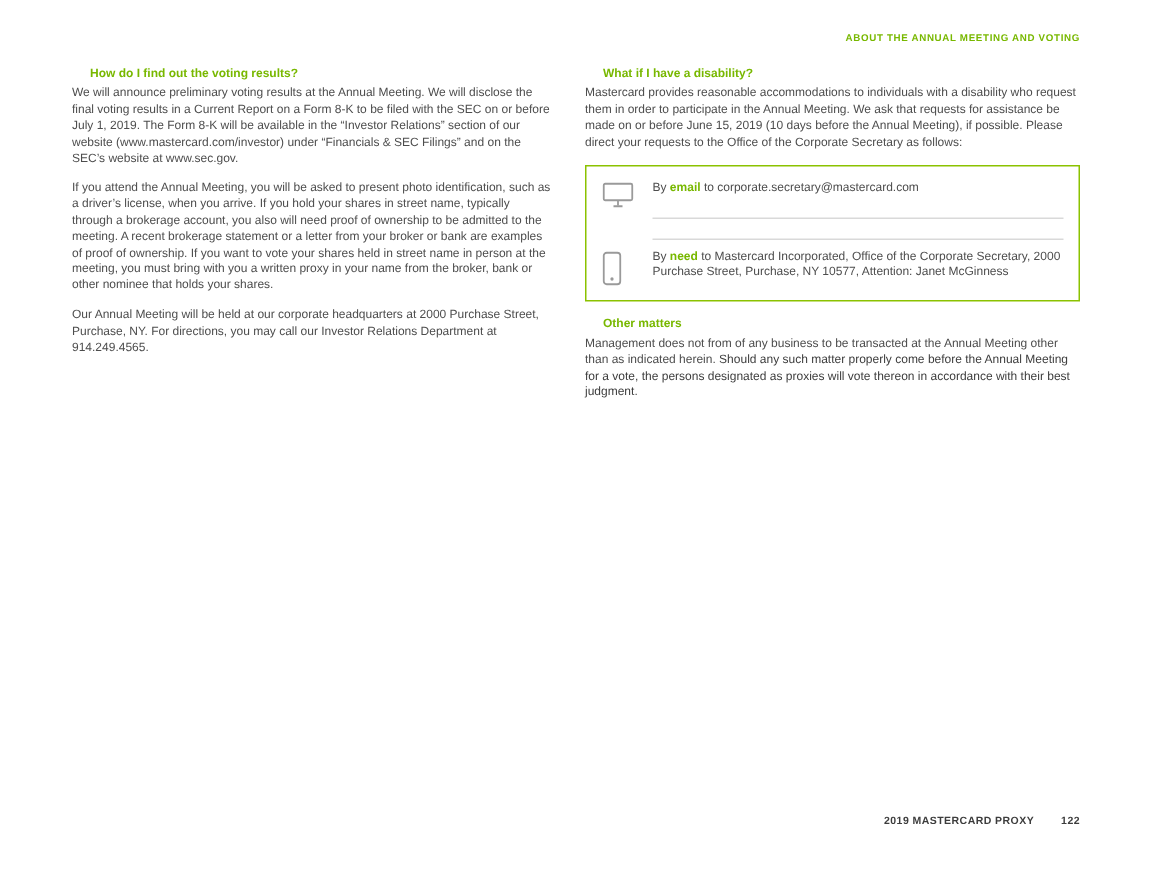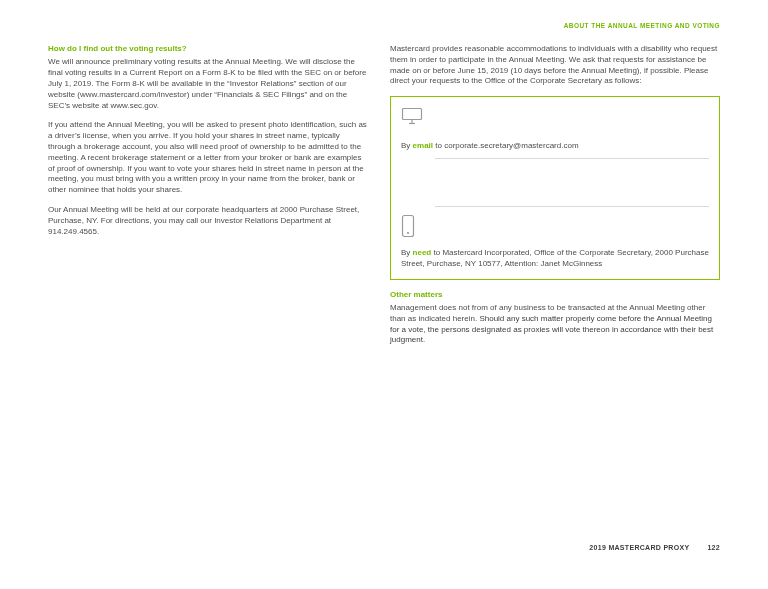--- a/index.html
+++ b/index.html
@@ -30,39 +30,39 @@
     right: 48px;
     display: flex;
     gap: 22px;
   }
   .col-left  { width: 320px; flex: 0 0 320px; }
   .col-right { width: 330px; flex: 0 0 330px; }
   .heading {
     font-size: 8px;
     font-weight: bold;
     color: #78b800;
-    margin: 0 0 3px 0;
+    margin: 0 0 3px 12px;
     line-height: 1.3;
   }
   .heading.spaced { margin-top: 10px; }
   .body {
     font-size: 8px;
     line-height: 1.35;
     margin: 0 0 9px 0;
     color: #4d4d4d;
   }
   .bold { font-weight: normal; color: #3d3d3d; }
   .green-bold { font-weight: bold; color: #78b800; }
   .contact-box {
     border: 1px solid #8bc200;
     margin: 3px 0 10px 0;
     padding: 9px 10px 9px 10px;
     box-sizing: border-box;
   }
-  .contact-row { display: flex; align-items: flex-start; flex-direction: column; }
+  .contact-row { display: flex; align-items: flex-start; }
   .icon-cell {
     flex: 0 0 34px;
     display: flex;
     justify-content: flex-start;
     padding-top: 1px;
   }
   .row-text { font-size: 8px; line-height: 1.35; flex: 1; }
   .contact-divider {
     border: 0;
     border-top: 1px solid #d9d9d9;
@@ -91,20 +91,21 @@
 
     <div class="col-left">
       <div class="heading">How do I find out the voting results?</div>
       <p class="body">We will announce preliminary voting results at the Annual Meeting. We will disclose the final voting results in a Current Report on a Form 8-K to be filed with the SEC on or before July 1, 2019. The Form 8-K will be available in the “Investor Relations” section of our website (www.mastercard.com/investor) under “Financials &amp; SEC Filings” and on the SEC’s website at www.sec.gov.</p>
 
       <p class="body">If you attend the Annual Meeting, you will be asked to present photo identification, such as a driver’s license, when you arrive. If you hold your shares in street name, typically through a brokerage account, you also will need proof of ownership to be admitted to the meeting. A recent brokerage statement or a letter from your broker or bank are examples of proof of ownership. If you want to vote your shares held in street name in person at the meeting, you must bring with you a written proxy in your name from the broker, bank or other nominee that holds your shares.</p>
       <p class="body">Our Annual Meeting will be held at our corporate headquarters at 2000 Purchase Street, Purchase, NY. For directions, you may call our Investor Relations Department at 914.249.4565.</p>
     </div>
 
     <div class="col-right">
+      <div class="heading">What if I have a disability?</div>
       <p class="body">Mastercard provides reasonable accommodations to individuals with a disability who request them in order to participate in the Annual Meeting. We ask that requests for assistance be made on or before June 15, 2019 (10 days before the Annual Meeting), if possible. Please direct your requests to the Office of the Corporate Secretary as follows:</p>
 
       <div class="contact-box">
 
         <div class="contact-row">
           <span class="icon-cell">
             <svg width="22" height="18" viewBox="0 0 22 18">
               <rect x="1.5" y="1.5" width="19" height="11" rx="1" fill="none" stroke="#9a9a9a" stroke-width="1.2"></rect>
               <line x1="8" y1="16.5" x2="14" y2="16.5" stroke="#9a9a9a" stroke-width="1.2"></line>
               <line x1="11" y1="12.5" x2="11" y2="16" stroke="#9a9a9a" stroke-width="1.2"></line>

